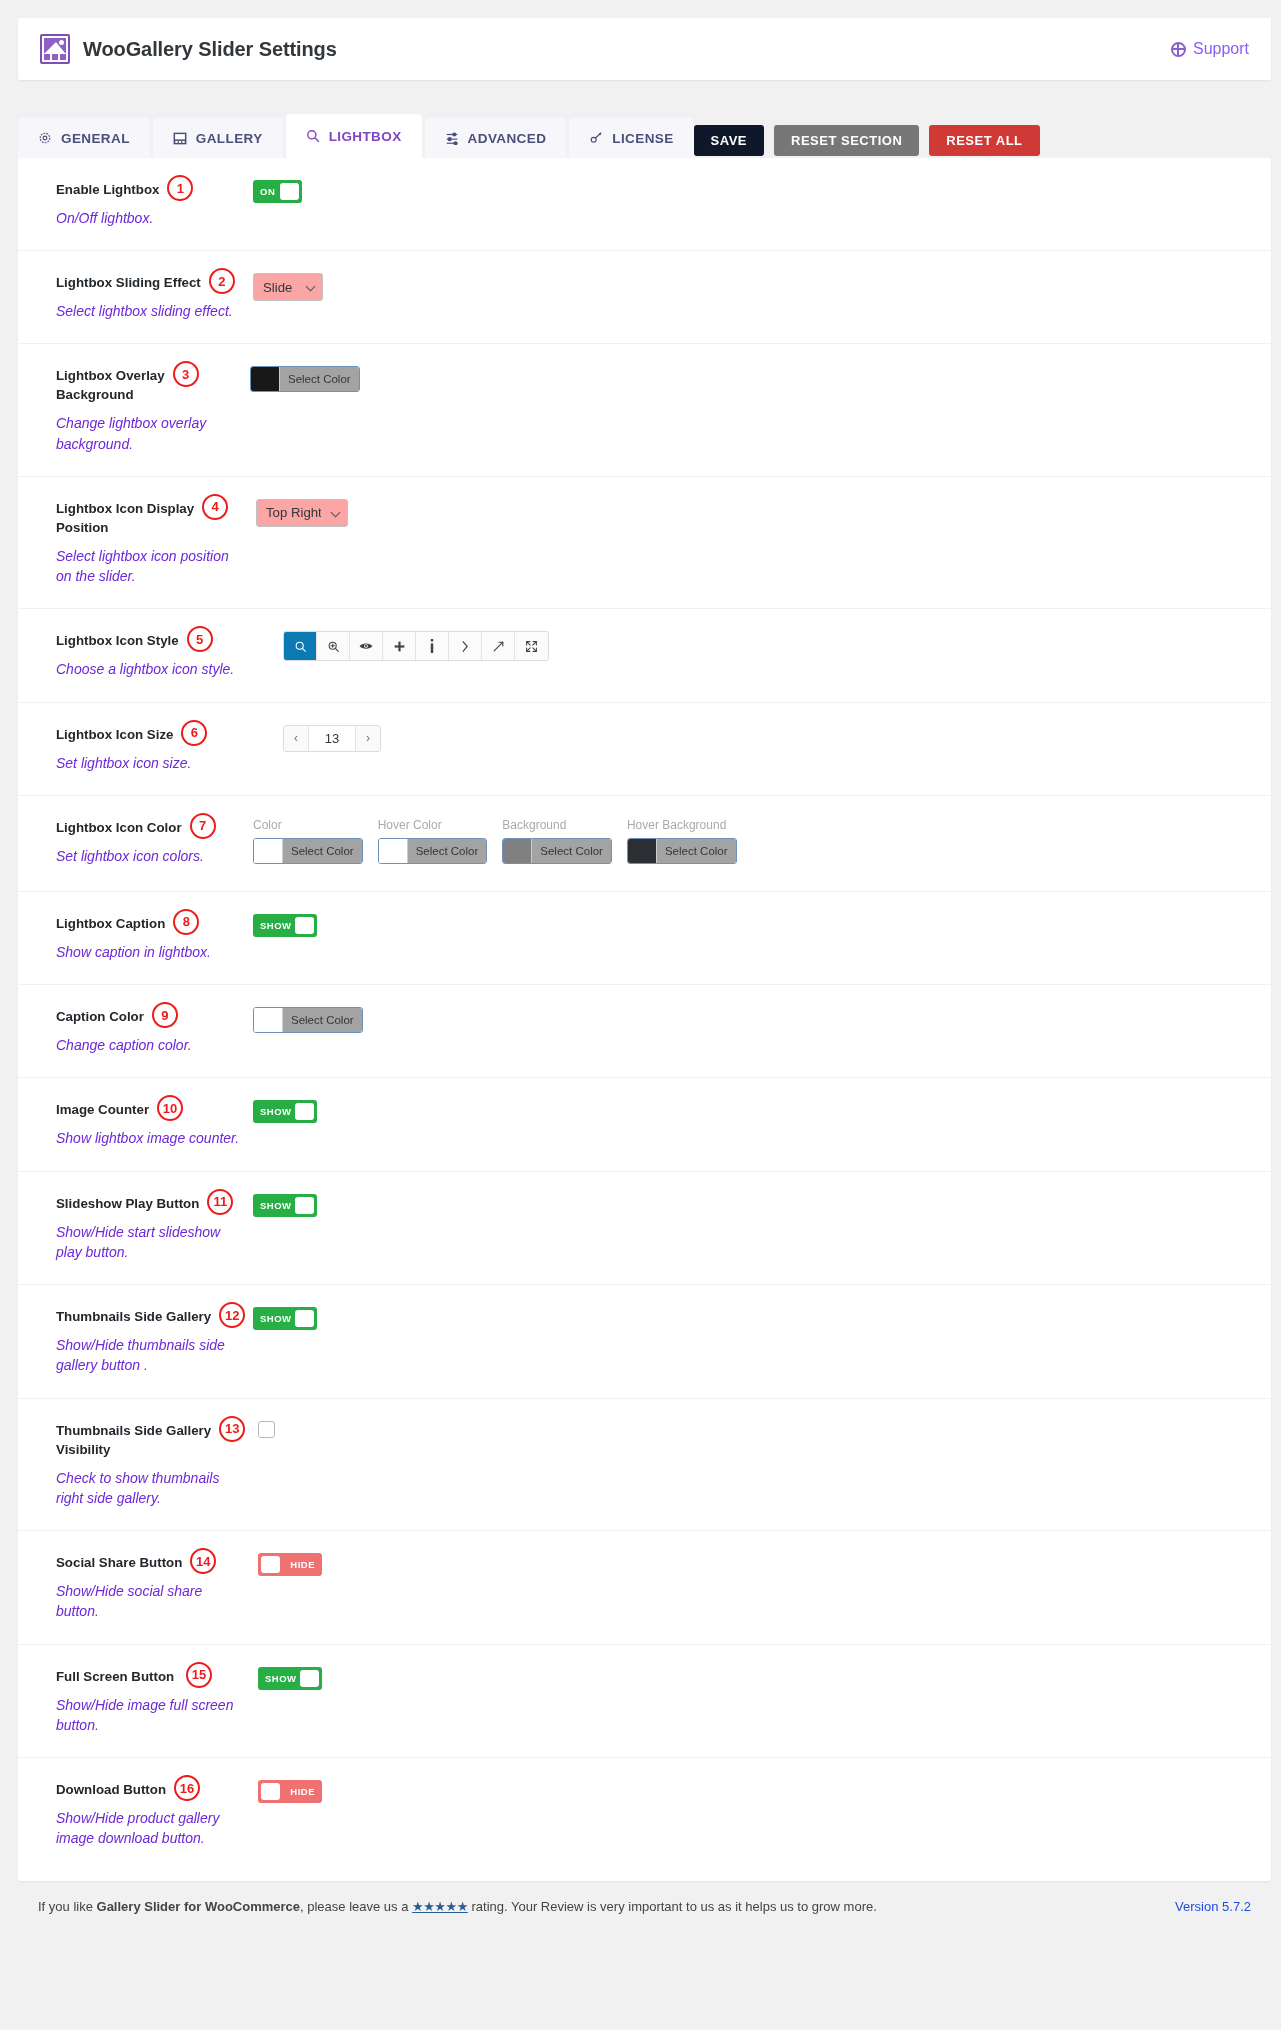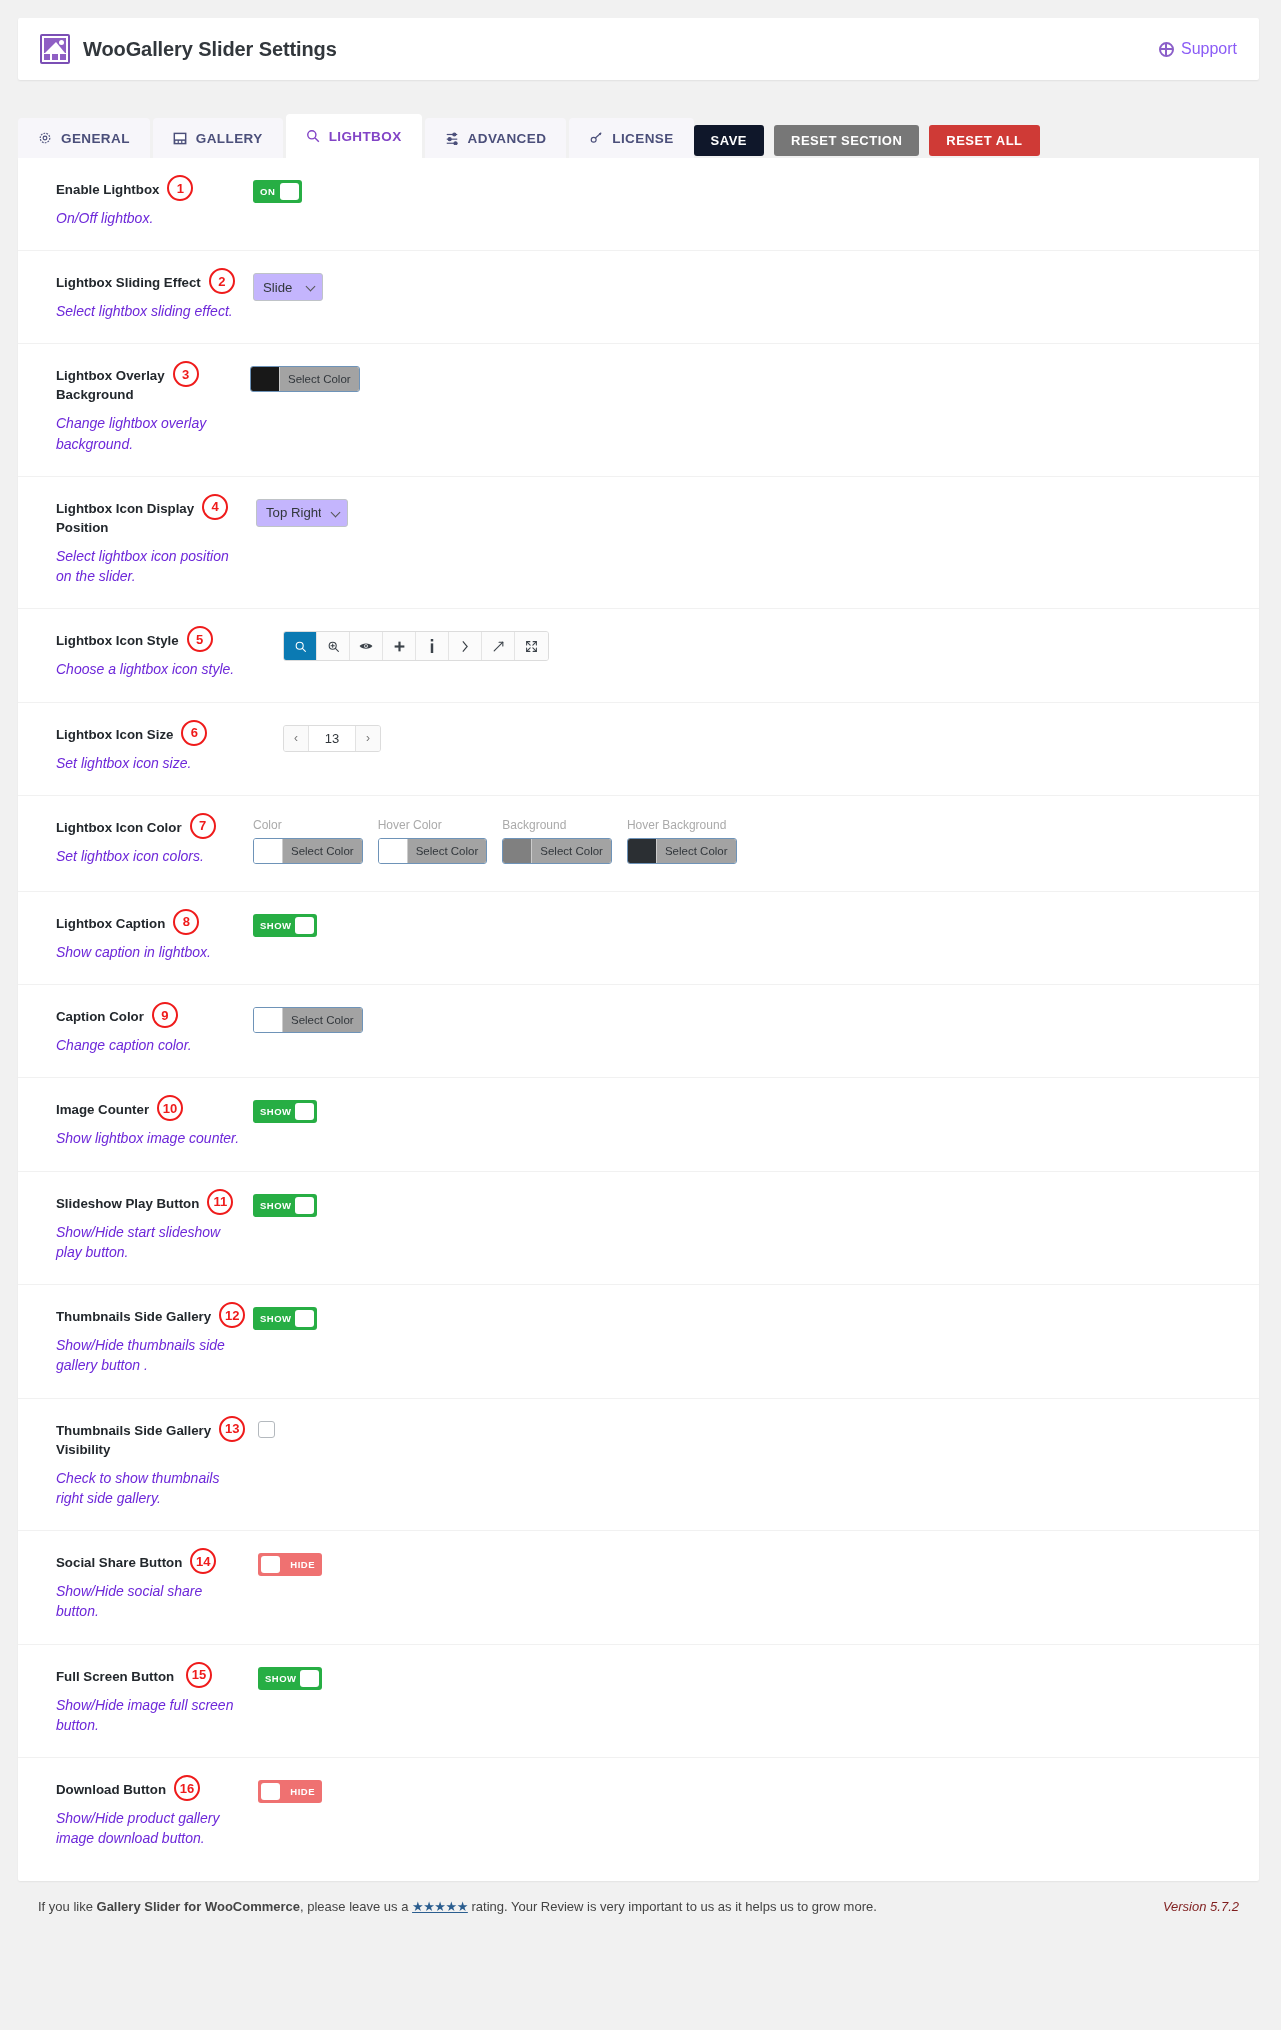--- a/index.html
+++ b/index.html
@@ -3,21 +3,21 @@
 <meta charset="utf-8">
 <style>
   * { box-sizing: border-box; }
   html, body { margin:0; padding:0; }
   body {
     width:1281px; height:2030px;
     background:#f1f1f1;
     font-family:"Liberation Sans", sans-serif;
     -webkit-font-smoothing:antialiased;
   }
-  .page { width:1281px; height:2030px; position:relative; padding:18px 22px 0 18px; }
+  .page { width:1281px; height:2030px; position:relative; padding:18px 10px 0 18px; }
 
   
   .topbar {
     background:#fff; height:62px; border-radius:2px;
     box-shadow:0 1px 2px rgba(0,0,0,.07);
     display:flex; align-items:center; justify-content:space-between;
     padding:0 22px;
   }
   .brand { display:flex; align-items:center; gap:13px; }
   .brand-logo {
@@ -98,21 +98,21 @@
   .toggle.on .knob { right:3px; }
   .toggle.on .txt { left:7px; }
   .toggle.off { background:#ef7171; }
   .toggle.off .knob { left:3px; }
   .toggle.off .txt { right:7px; }
   .toggle.wide { width:64px; }
 
   
   select.sel {
     appearance:none; -webkit-appearance:none;
-    border:1px solid #bfc3c7; border-radius:3px; background:#c4b5fd;
+    border:1px solid #bfc3c7; border-radius:3px; background:#fca5a5;
     height:28px; padding:0 26px 0 9px; font-size:13.2px; color:#32373c;
     font-family:"Liberation Sans", sans-serif; cursor:pointer;
   }
   .selwrap { position:relative; display:inline-block; }
   .selwrap:after {
     content:""; position:absolute; right:9px; top:10px; width:6px; height:6px;
     border-right:1.6px solid #555; border-bottom:1.6px solid #555;
     transform:rotate(45deg); pointer-events:none;
   }
 
@@ -147,21 +147,21 @@
   .stepper .sval { width:46px; text-align:center; font-size:13px; color:#32373c;
                    display:flex; align-items:center; justify-content:center; }
 
   .chk { width:17px;height:17px;border:1px solid #b4b9be; border-radius:3px; background:#fff; cursor:pointer;}
 
   
   .footer { display:flex; justify-content:space-between; align-items:center;
             padding:18px 20px 0 20px; font-size:13px; color:#444; }
   .footer a { color:#2a5d8f; }
   .stars { color:#2a6496; letter-spacing:-.5px; text-decoration:underline; }
-  .ver { color:#7f1d1d;font-style:italic; }
+  .ver { color:#1d4ed8; }
 </style>
 </head>
 <body>
 
 <div class="page">
 
   <div class="topbar">
     <div class="brand">
       <div class="brand-logo">
         <div class="pic"></div>

